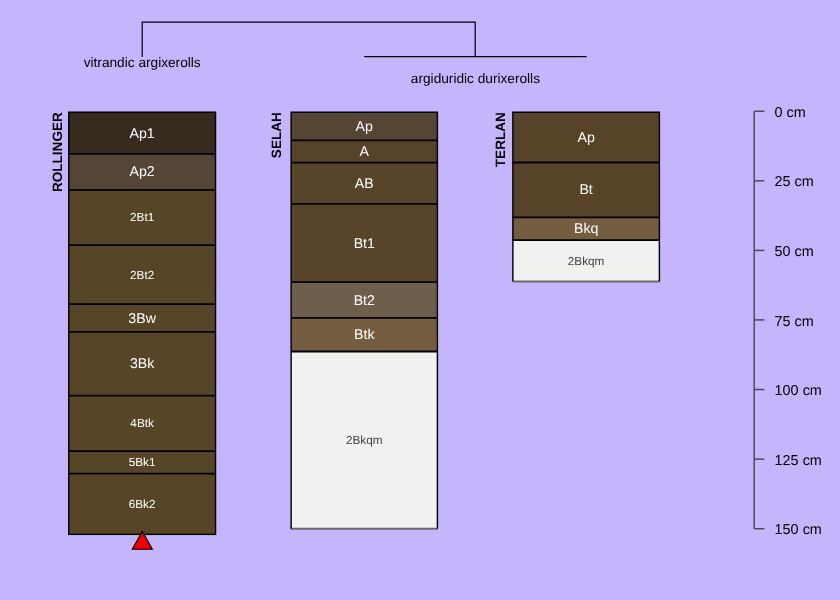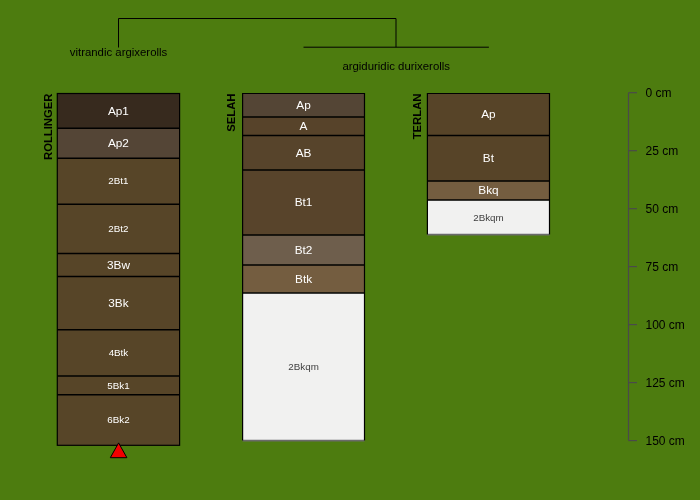--- a/index.html
+++ b/index.html
@@ -1,16 +1,16 @@
 <!DOCTYPE html>
 <html><head>
 <meta charset="utf-8">
 <style>
 html,body{margin:0;padding:0;background:#ffffff;}
-#page{width:700px;height:500px;position:relative;overflow:hidden;background:#4d7c0f;}
+#page{width:700px;height:500px;position:relative;overflow:hidden;background:#c4b5fd;}
 svg text{font-family:"Liberation Sans",sans-serif;}
 </style>
 </head>
 <body>
 <div id="page">
 <svg width="700" height="500" viewBox="0 0 700 500" xmlns="http://www.w3.org/2000/svg">
 
   <g fill="none" stroke="#000000" stroke-width="1">
     <path d="M118.5,47.5 L118.5,18.5 L396,18.5 L396,47.2"></path>
     <path d="M303.5,47.2 L488.9,47.2"></path>

